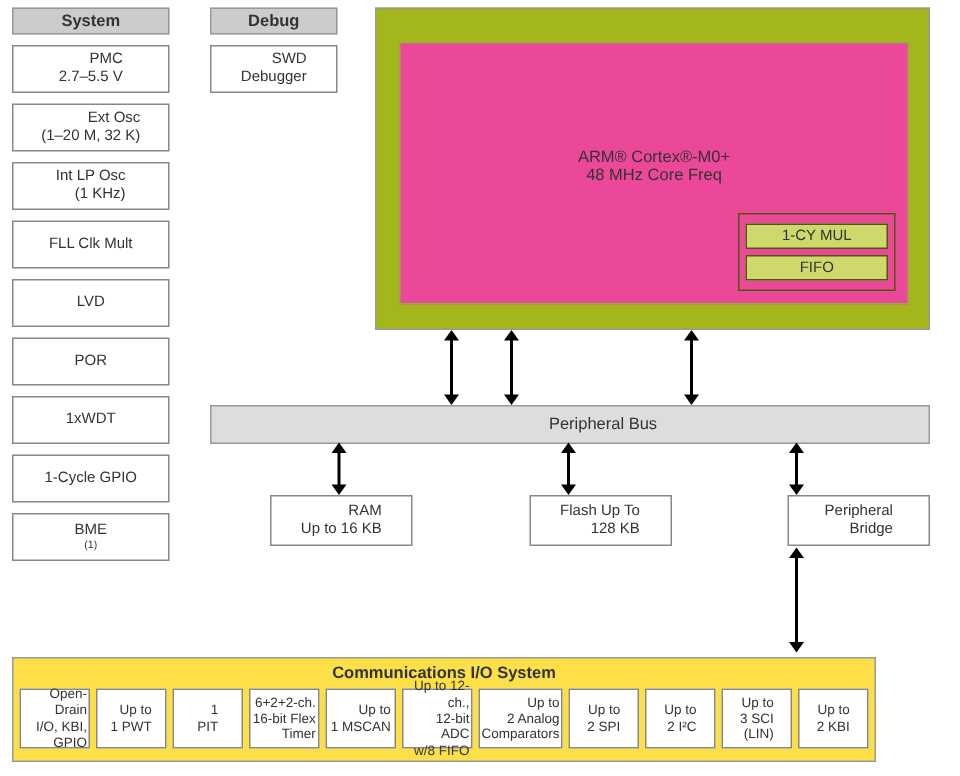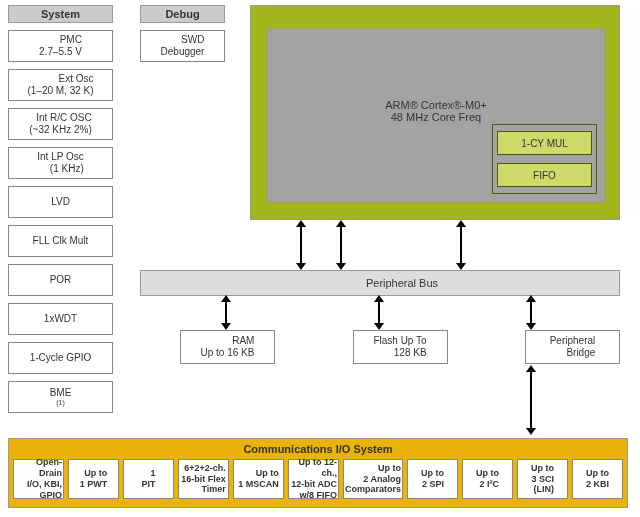--- a/index.html
+++ b/index.html
@@ -63,41 +63,41 @@
     height: 215px;
     background: #a3b61c;
     border: 1px solid #999;
   }
   .core-inner {
     position: absolute;
     left: 15px;
     top: 22px;
     width: 340px;
     height: 175px;
-    background: #a3a3a3;
+    background: #ec4899;
     border: 1px solid #9aa84a;
     text-align: center;
     font-size: 11px;
   }
   .core-label {
     position: absolute;
     top: 70px;
     left: 0;
     right: 0;
   }
   .core-sub {
     position: absolute;
     right: 8px;
     bottom: 8px;
     width: 105px;
-    height: 70px;
+    height: 52px;
     border: 1px solid #4a5a0a;
     display: flex;
     flex-direction: column;
-    justify-content: space-between;
+    justify-content: flex-start;
     padding: 4px;
   }
   .core-sub .subbox {
     border: 1px solid #4a5a0a;
     height: 24px;
     display: flex;
     align-items: center;
     justify-content: center;
     font-size: 10px;
     margin: 2px 0;
@@ -126,38 +126,37 @@
     justify-content: space-between;
   }
   .mem-row .box {
     width: 95px;
     height: 34px;
   }
   .comms-section {
     position: absolute;
     left: 8px;
     top: 438px;
-    width: 620px;
+    width: 576px;
     height: 70px;
-    background: #eab308;
+    background: #fde047;
     border: 1px solid #999;
   }
   .comms-title {
     text-align: center;
     font-weight: bold;
     font-size: 11px;
     margin-top: 4px;
   }
   .comms-row {
     display: flex;
     justify-content: space-around;
     margin-top: 4px;
     padding: 0 4px;
     gap: 4px;
-    font-weight: bold;
   }
   .comms-row .box {
     background: #fff;
     height: 40px;
     flex: 1 1 0;
     font-size: 9px;
     padding: 2px 1px;
   }
   
   .arrow-v {
@@ -185,24 +184,23 @@
   }
   sup { font-size: 7px; }
 </style>
 </head>
 <body>
 
 <div class="system-col">
   <div class="header-box">System</div>
   <div class="box">PMC<br>2.7–5.5 V</div>
   <div class="box">Ext Osc<br>(1–20 M, 32 K)</div>
-  <div class="box">Int R/C OSC<br>(~32 KHz 2%)</div>
   <div class="box">Int LP Osc<br>(1 KHz)</div>
+  <div class="box">FLL Clk Mult</div>
   <div class="box">LVD</div>
-  <div class="box">FLL Clk Mult</div>
   <div class="box">POR</div>
   <div class="box">1xWDT</div>
   <div class="box">1-Cycle GPIO</div>
   <div class="box">
       <span>BME</span>
       <sup>(1)</sup>
     </div>
 </div>
 
 <div class="debug-col">

